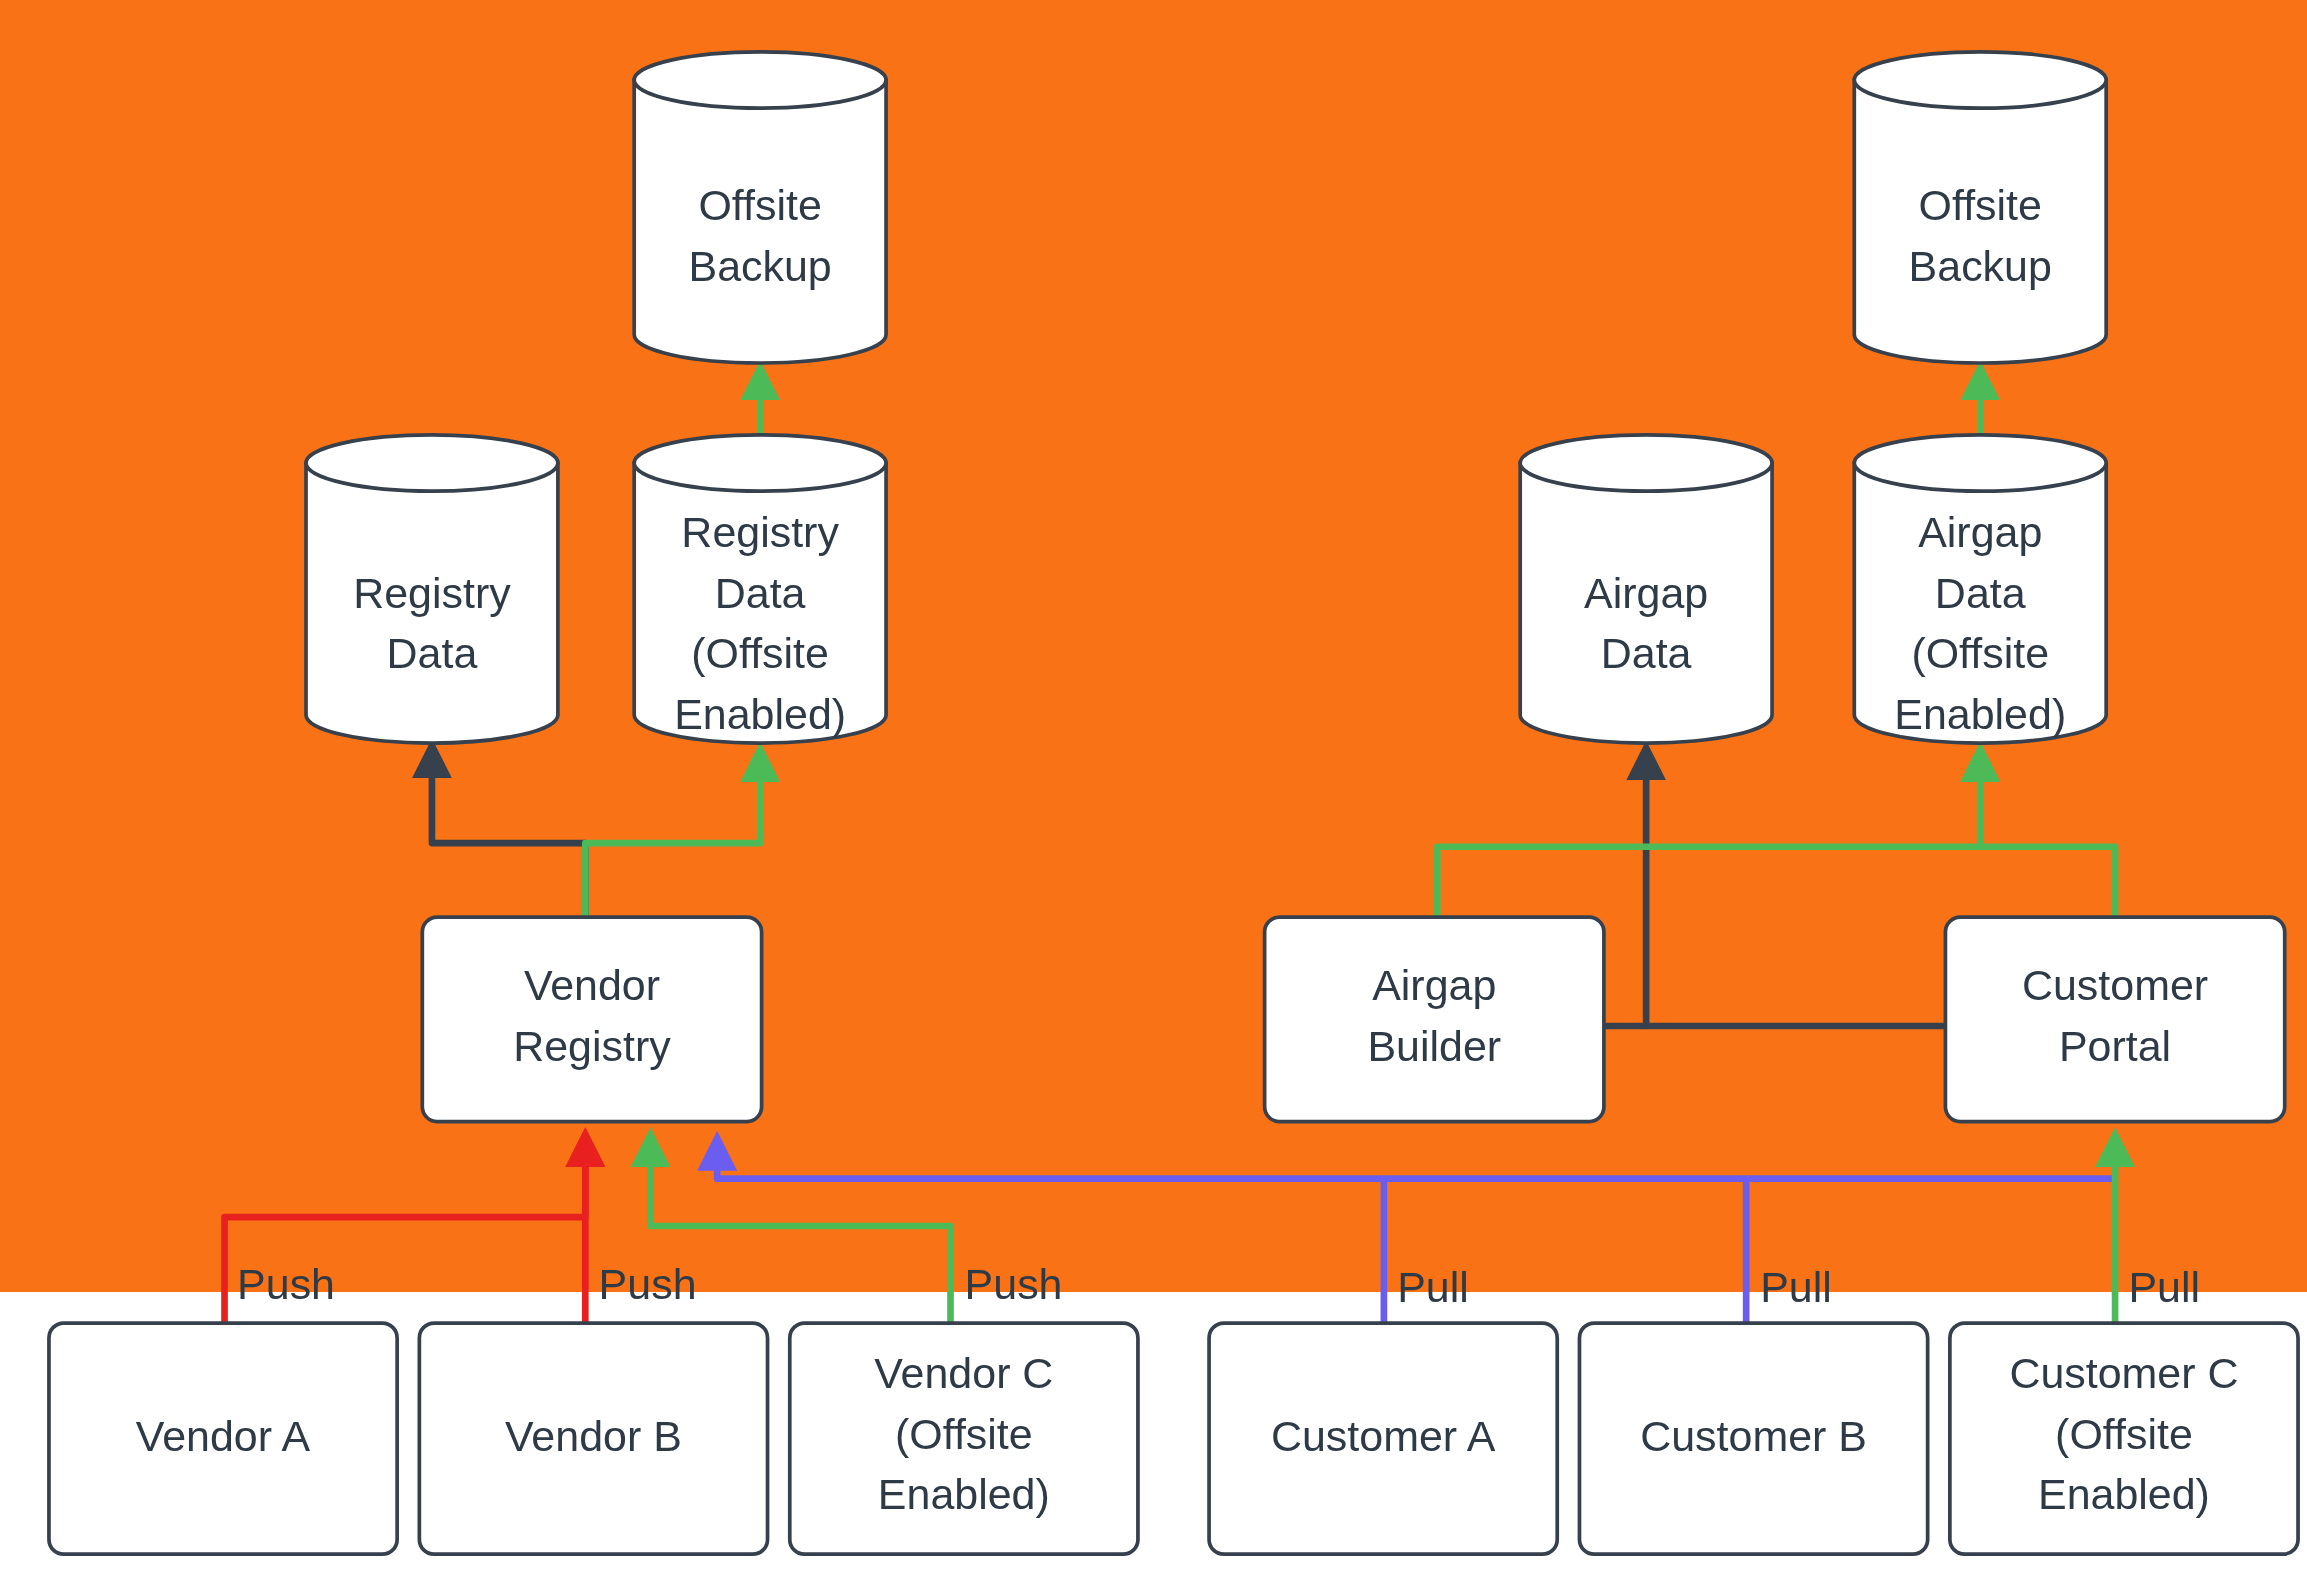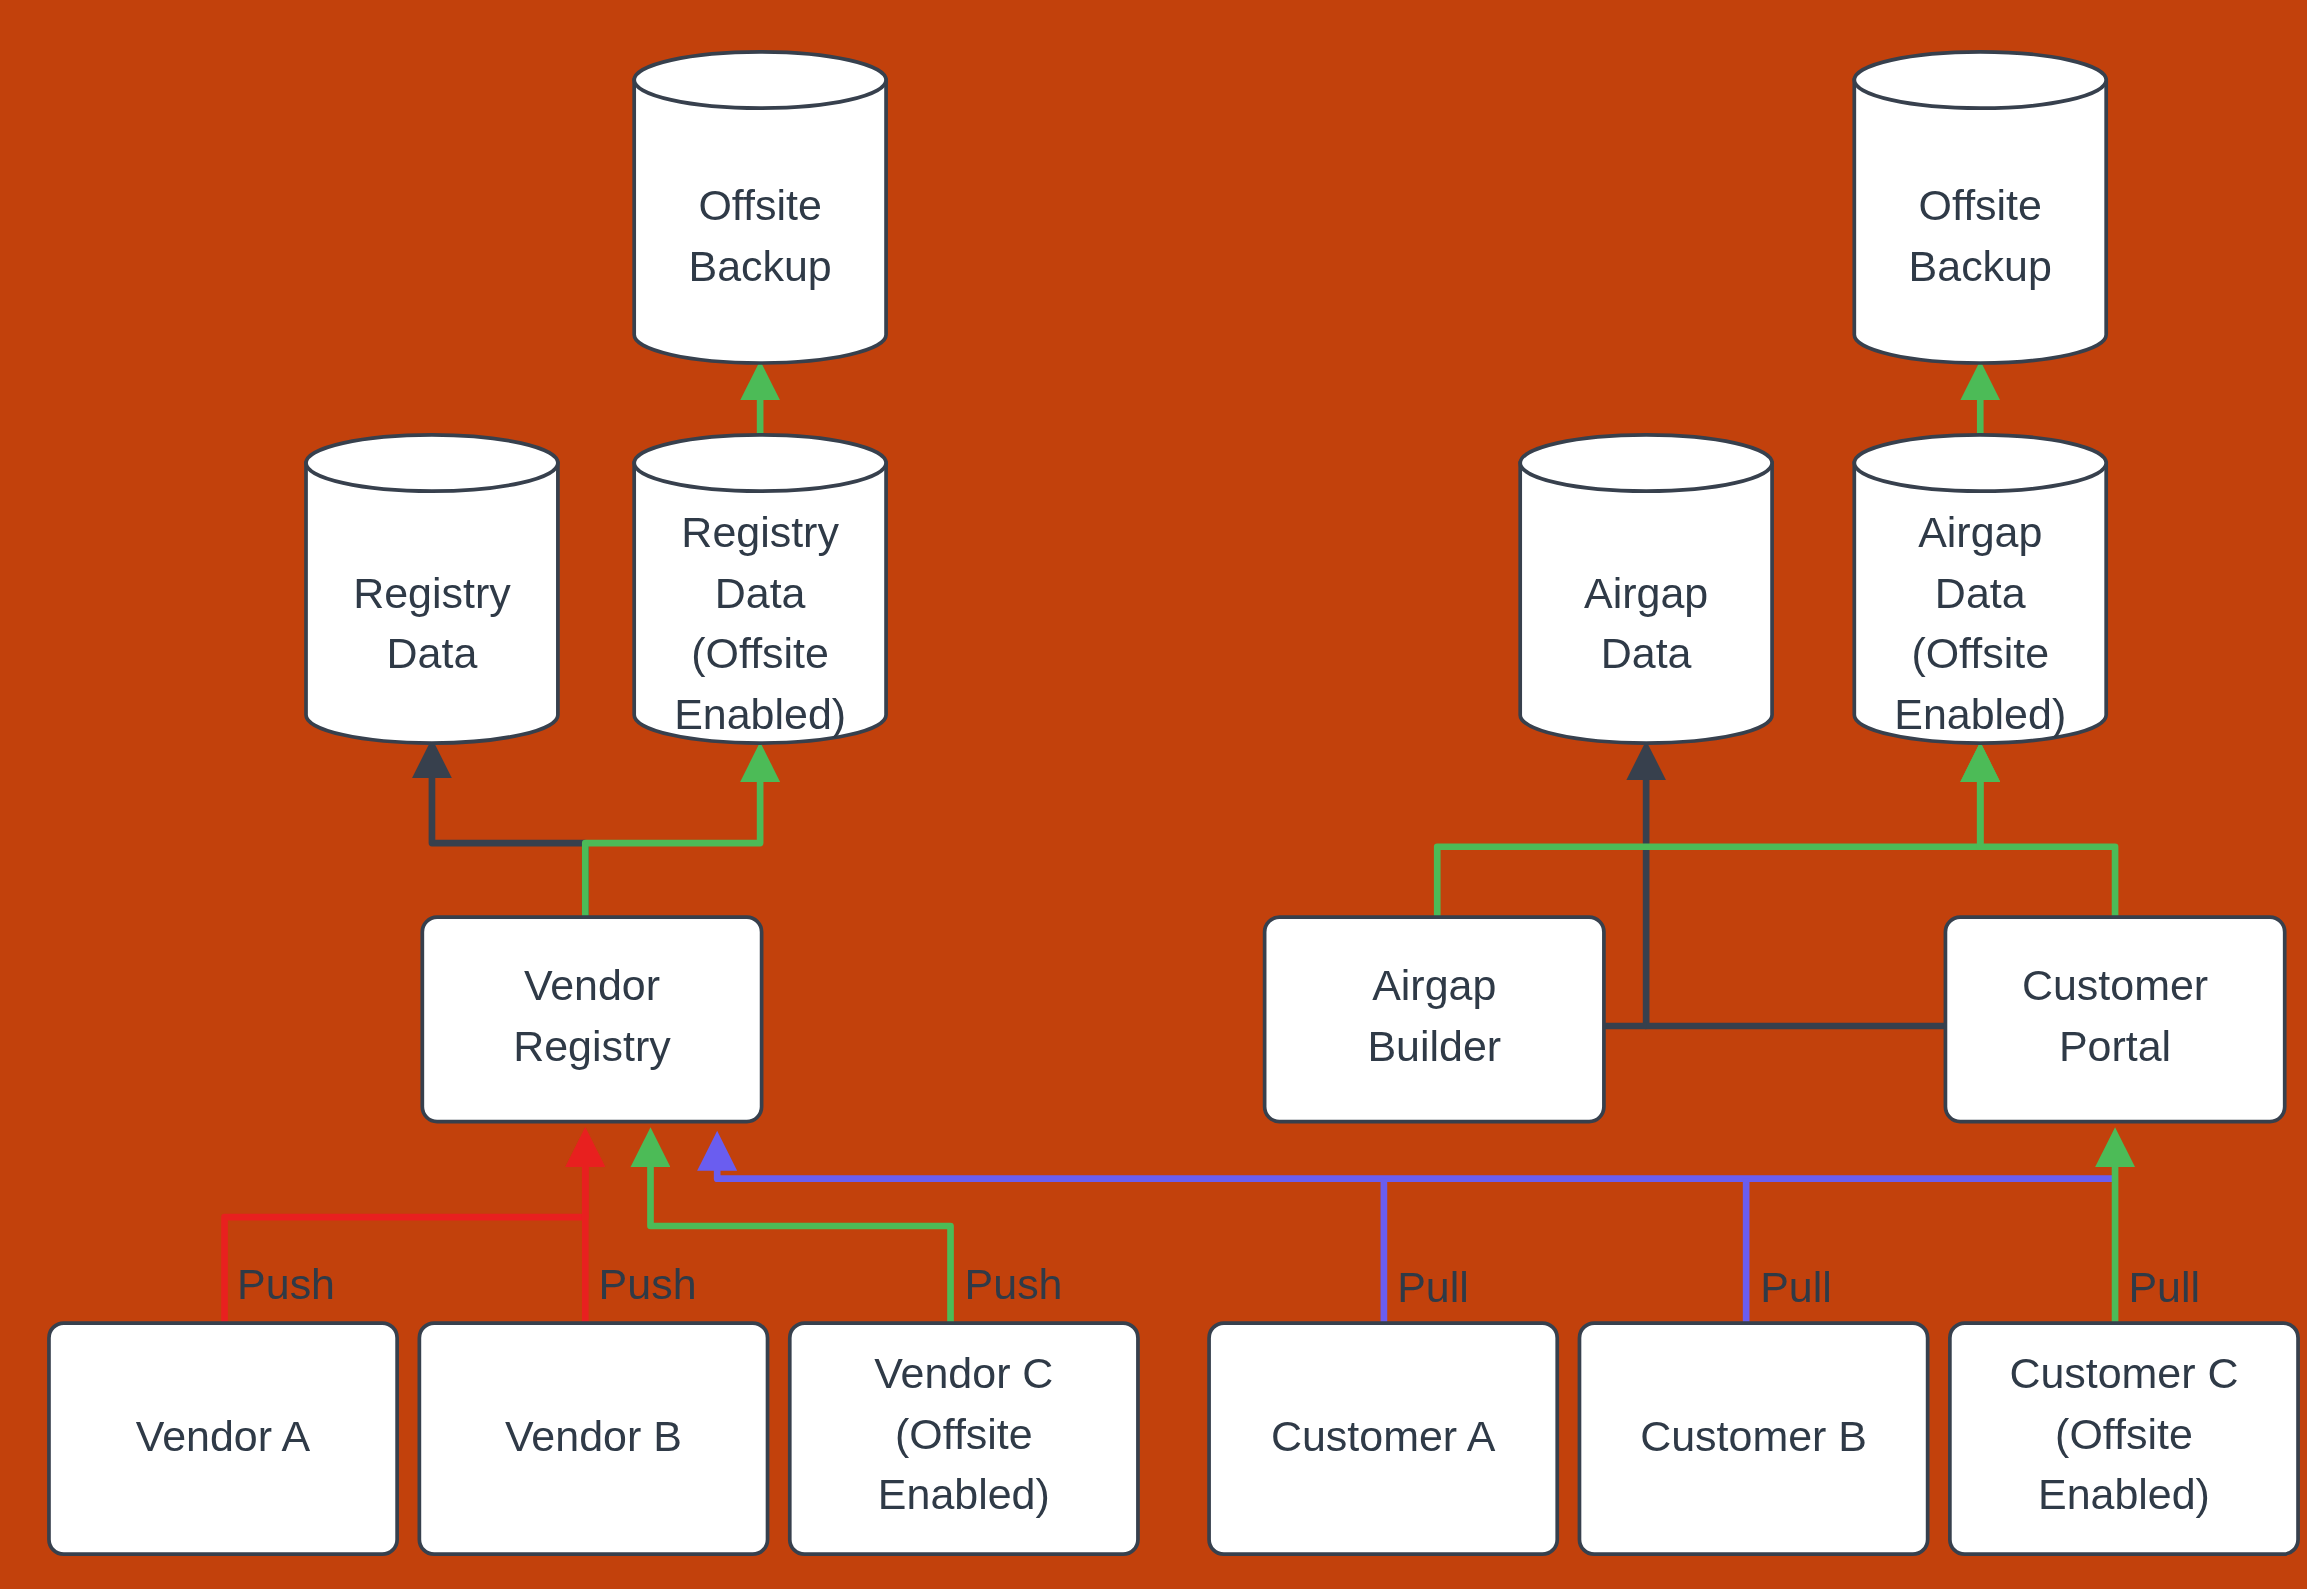--- a/index.html
+++ b/index.html
@@ -9,22 +9,22 @@
   }
   body {
     width: 2307px;
     height: 1592px;
     font-family: "Liberation Sans", sans-serif;
     overflow: hidden;
   }
   #diagram-root {
     position: relative;
     width: 2307px;
-    height: 1589px;
-    background: #c2410c;
+    height: 1292px;
+    background: #f97316;
   }
   svg.diagram-canvas {
     position: absolute;
     top: 0;
     left: 0;
     width: 2307px;
     height: 1592px;
     display: block;
   }
   .node-shape {

